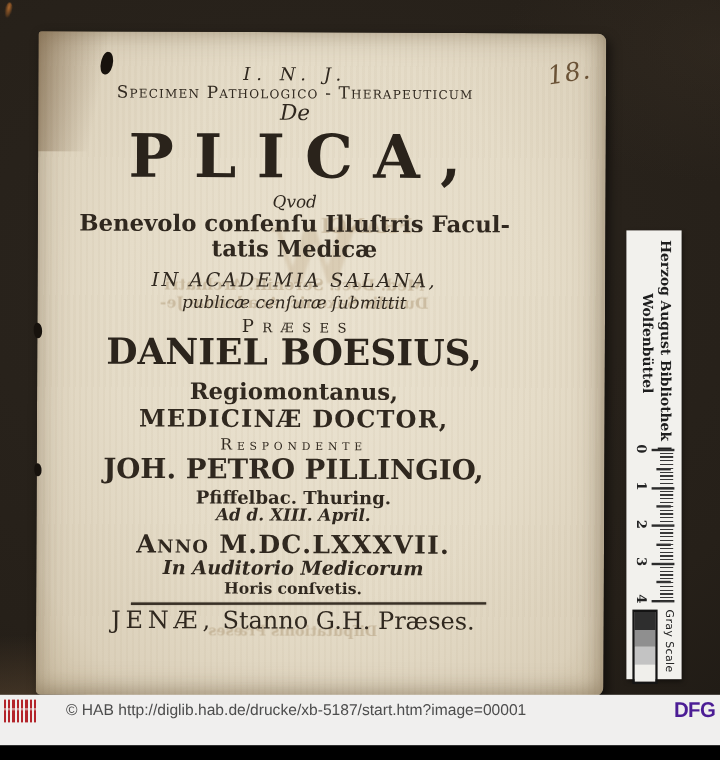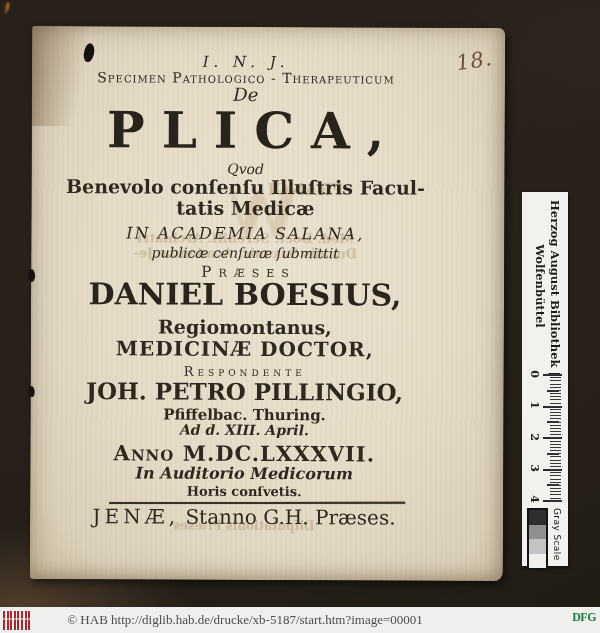--- a/index.html
+++ b/index.html
@@ -77,28 +77,28 @@
   .ticks{position:absolute;left:28px;top:182px;width:11px;height:128px;
     background:repeating-linear-gradient(to bottom,#383838 0 1px,rgba(0,0,0,0) 1px 3.17px);}
   .grayscale{position:absolute;left:5px;top:316px;width:17px;height:58px;
     border:2px solid #141414;}
   .grayscale .cell{width:100%;height:25%;}
   .gs-label{position:absolute;left:40px;top:316px;width:58px;height:13px;
     transform:rotate(90deg);transform-origin:0 0;
     font-family:"DejaVu Sans","Liberation Sans",sans-serif;font-size:9px;color:#222;
     white-space:nowrap;letter-spacing:.4px;}
   
-  .footer{position:absolute;left:0;bottom:0;width:600px;height:26px;background:#f0efee;
-    font-family:Liberation Serif, serif;}
+  .footer{position:absolute;left:0;bottom:12px;width:600px;height:42px;background:#f0efee;
+    font-family:Liberation Sans, sans-serif;}
   .hab-logo{position:absolute;left:3px;top:4px;width:27px;height:19px;
     background:repeating-linear-gradient(to right,#b3242a 0 2px,rgba(0,0,0,0) 2px 3.6px);}
   .hab-logo:after{content:"";position:absolute;left:0;top:7px;width:100%;height:2px;background:#f0efee;opacity:.5;}
   .copyright{position:absolute;left:55px;top:5px;width:380px;text-align:center;
     font-size:13px;color:#4d4d4d;white-space:nowrap;}
-  .dfg{position:absolute;right:4px;top:3px;font-size:12px;font-weight:bold;color:#15803d;
+  .dfg{position:absolute;right:4px;top:3px;font-size:17px;font-weight:bold;color:#4c1d95;
     letter-spacing:-.5px;transform:scaleY(1.05);}
 </style>
 </head>
 <body>
 
 <div class="stage">
   <div class="photo">
     <div class="smudge"></div>
 
     <div class="page">

